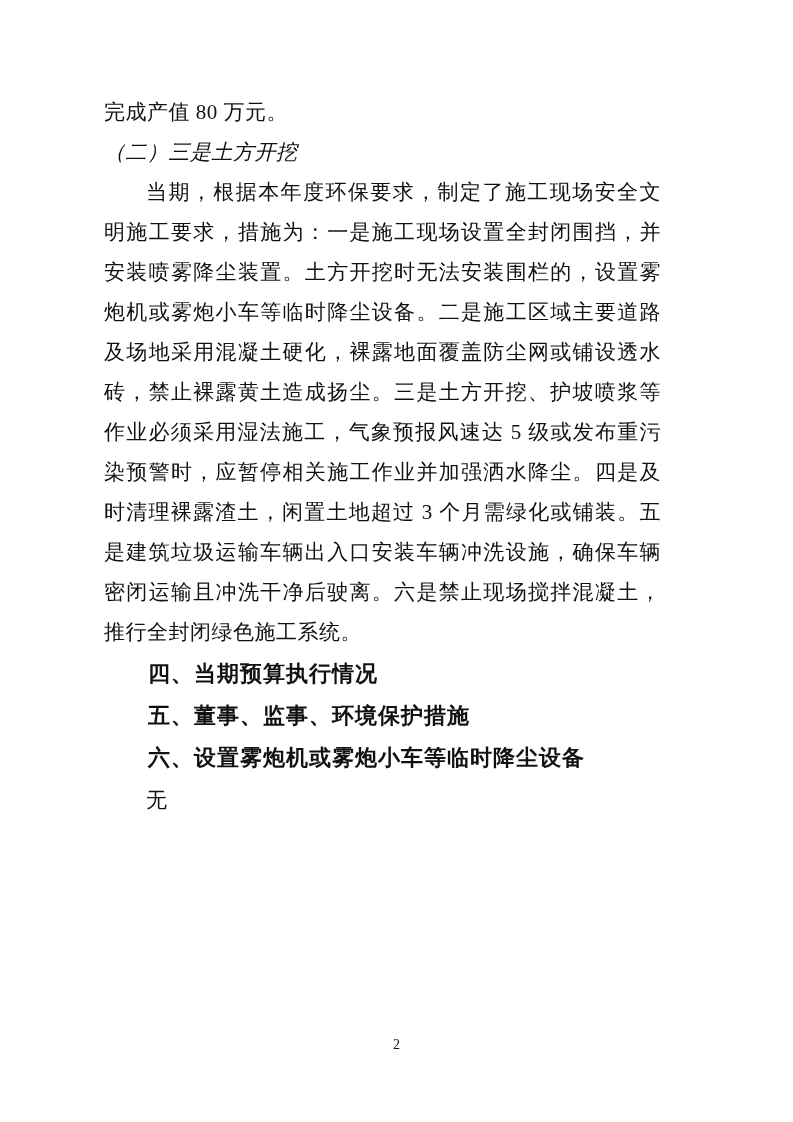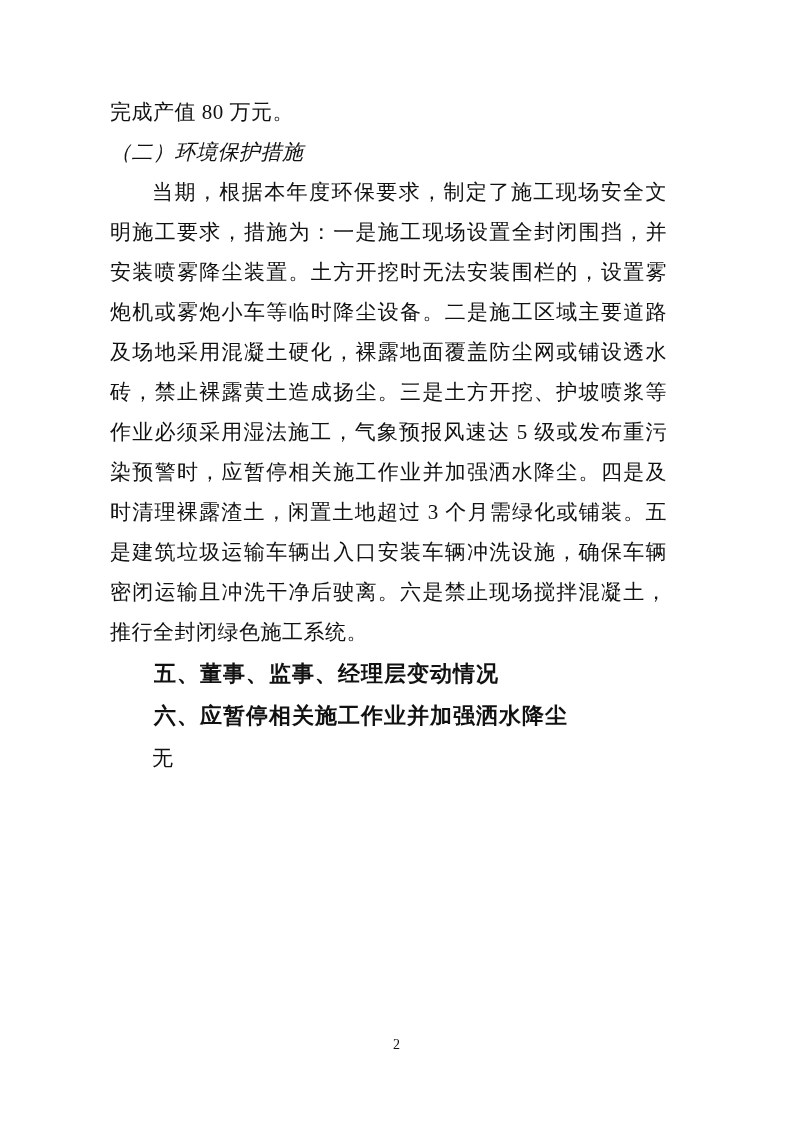--- a/index.html
+++ b/index.html
@@ -11,21 +11,21 @@
     position: relative;
     width: 793px;
     height: 1122px;
     background: #ffffff;
     overflow: hidden;
     font-family: "Liberation Serif", "DejaVu Serif", serif;
     color: #111111;
   }
   .doc-content {
     position: absolute;
-    left: 110px;
+    left: 104px;
     top: 92px;
     width: 557px;
     font-size: 21px;
     line-height: 40px;
   }
   .doc-content p {
     margin: 0;
     text-align: justify;
     text-indent: 2em;
     letter-spacing: 0.5px;
@@ -64,29 +64,30 @@
   }
 </style>
 </head>
 <body>
 
 <div class="page">
   <div class="doc-content">
 
     <p class="no-indent">完成产值 80 万元。</p>
 
-    <p class="kaiti-heading no-indent" style="text-indent:2em;">（二）环境保护措施</p>
+    <p class="kaiti-heading no-indent" style="text-indent:2em;">（二）三是土方开挖</p>
 
     <p>当期，根据本年度环保要求，制定了施工现场安全文明施工要求，措施为：一是施工现场设置全封闭围挡，并安装喷雾降尘装置。土方开挖时无法安装围栏的，设置雾炮机或雾炮小车等临时降尘设备。二是施工区域主要道路及场地采用混凝土硬化，裸露地面覆盖防尘网或铺设透水砖，禁止裸露黄土造成扬尘。三是土方开挖、护坡喷浆等作业必须采用湿法施工，气象预报风速达 5 级或发布重污染预警时，应暂停相关施工作业并加强洒水降尘。四是及时清理裸露渣土，闲置土地超过 3 个月需绿化或铺装。五是建筑垃圾运输车辆出入口安装车辆冲洗设施，确保车辆密闭运输且冲洗干净后驶离。六是禁止现场搅拌混凝土，推行全封闭绿色施工系统。</p>
 
+    <h2 class="hei-heading">四、当期预算执行情况</h2>
 
 
-    <h2 class="hei-heading">五、董事、监事、经理层变动情况</h2>
+    <h2 class="hei-heading">五、董事、监事、环境保护措施</h2>
 
 
-    <h2 class="hei-heading">六、应暂停相关施工作业并加强洒水降尘</h2>
+    <h2 class="hei-heading">六、设置雾炮机或雾炮小车等临时降尘设备</h2>
 
     <p>无</p>
 
   </div>
 
   <div class="page-number">2</div>
 </div>
 
 </body></html>

